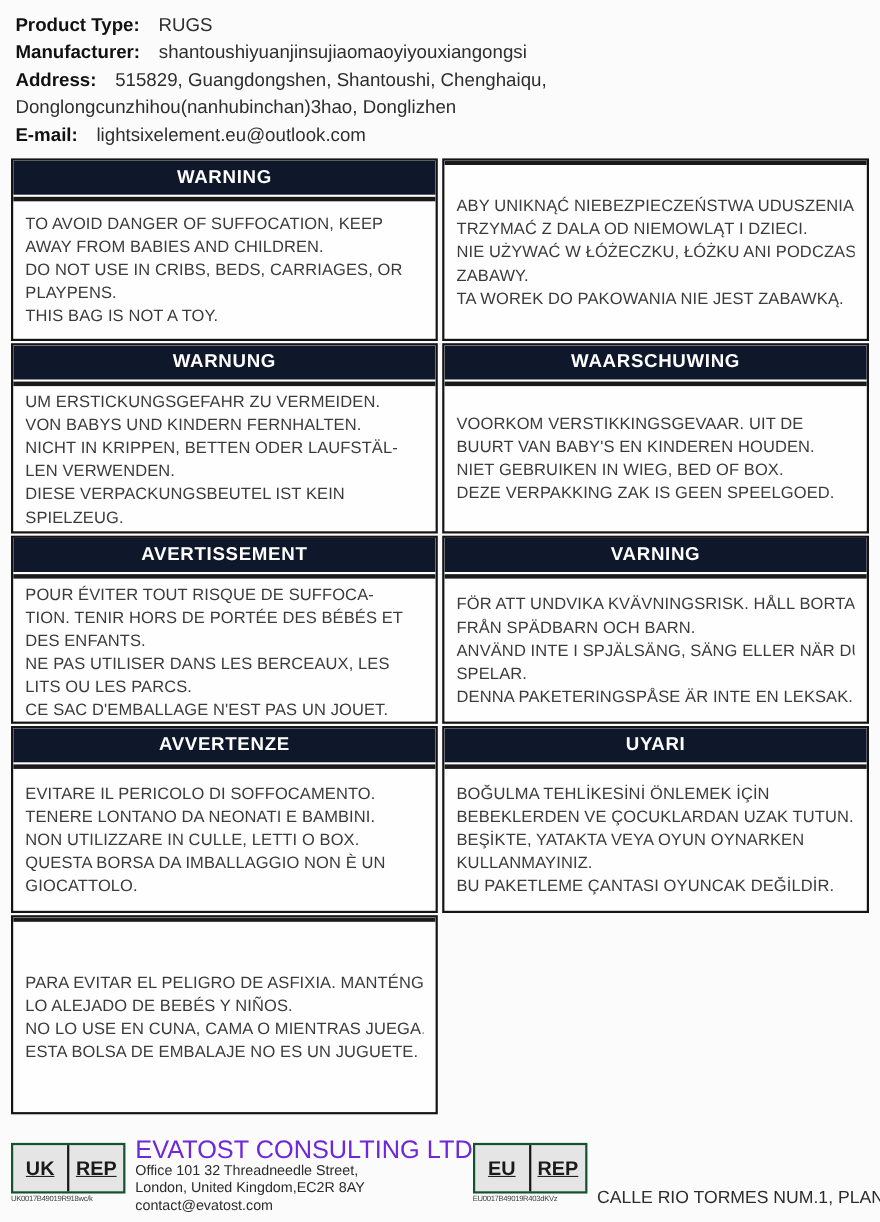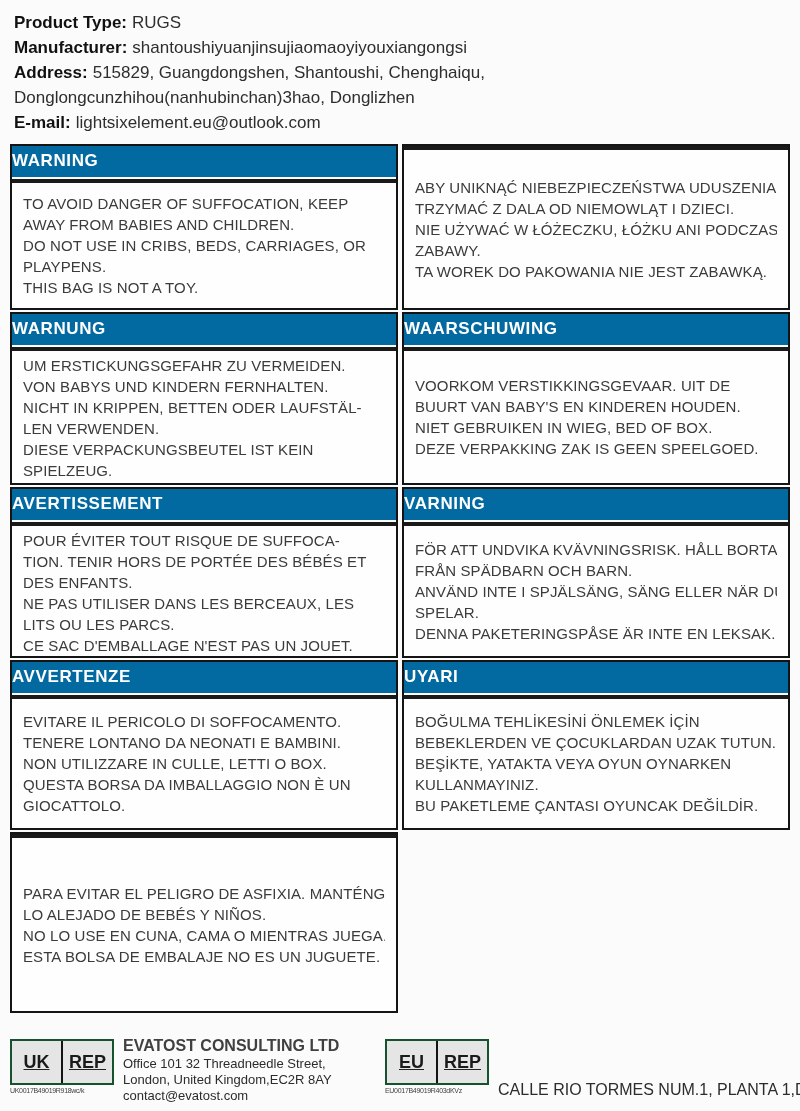--- a/index.html
+++ b/index.html
@@ -8,45 +8,46 @@
     background: #fbfbfb;
     font-family: "Liberation Sans", sans-serif;
     color: #222;
     overflow: hidden;
   }
   .sheet { padding: 8px 10px 0 10px; }
 
   
   .info-block { padding: 2px 4px 0 4px; }
   .info-row { font-size: 17px; line-height: 25px; color: #2e2e2e; white-space: nowrap; }
-  .info-label { font-weight: bold; color: #111; margin-right: 5px; }
+  .info-label { font-weight: bold; color: #111; margin-right: 17px; }
   .info-label:empty { margin-right: 0; }
 
   
   .warn-grid {
     margin-top: 9px;
     display: grid;
     grid-template-columns: 388px 388px;
     grid-template-rows: 166px 173px 171px 170px 181px;
     gap: 2px 4px;
   }
   .warn-box {
     border: 2px solid #141414;
     background: #fefefe;
     display: flex;
     flex-direction: column;
     box-sizing: border-box;
     overflow: hidden;
   }
   .warn-head {
-    background: #0369a1;
+    background: #0f172a;
     color: #ffffff;
     font-weight: bold;
     font-size: 17px;
     letter-spacing: 0.6px;
+    text-align: center;
     padding: 5px 0 6px 0;
     border-bottom: 2px solid #ffffff;
   }
   .warn-body {
     border-top: 4px solid #1a1a1a;
     flex: 1;
     display: flex;
     flex-direction: column;
     justify-content: center;
     padding: 4px 11px;
@@ -74,21 +75,21 @@
   }
   .rep-cell:first-child { border-right: 2px solid #141414; }
   .rep-code {
     font-size: 7px;
     color: #3d3d3d;
     letter-spacing: -0.3px;
     margin-top: 2px;
     white-space: nowrap;
   }
   .rep-info { margin-left: 9px; margin-top: -4px; }
-  .rep-company { font-weight: bold; font-size: 16px; line-height: 21px; color: #404040; white-space: nowrap; }
+  .rep-company { font-weight: normal; font-size: 23px; line-height: 21px; color: #6d28d9; white-space: nowrap; }
   .rep-line { font-size: 13px; line-height: 16px; color: #2c2c2c; white-space: nowrap; }
   .rep-group.eu .rep-line { font-size: 16px; line-height: 15px; margin-top: 47px; }
 </style>
 </head>
 <body>
 
 <div class="sheet">
 
   <div class="info-block">
   <div class="info-row"><span class="info-label">Product Type:</span><span class="info-value">RUGS</span></div>

